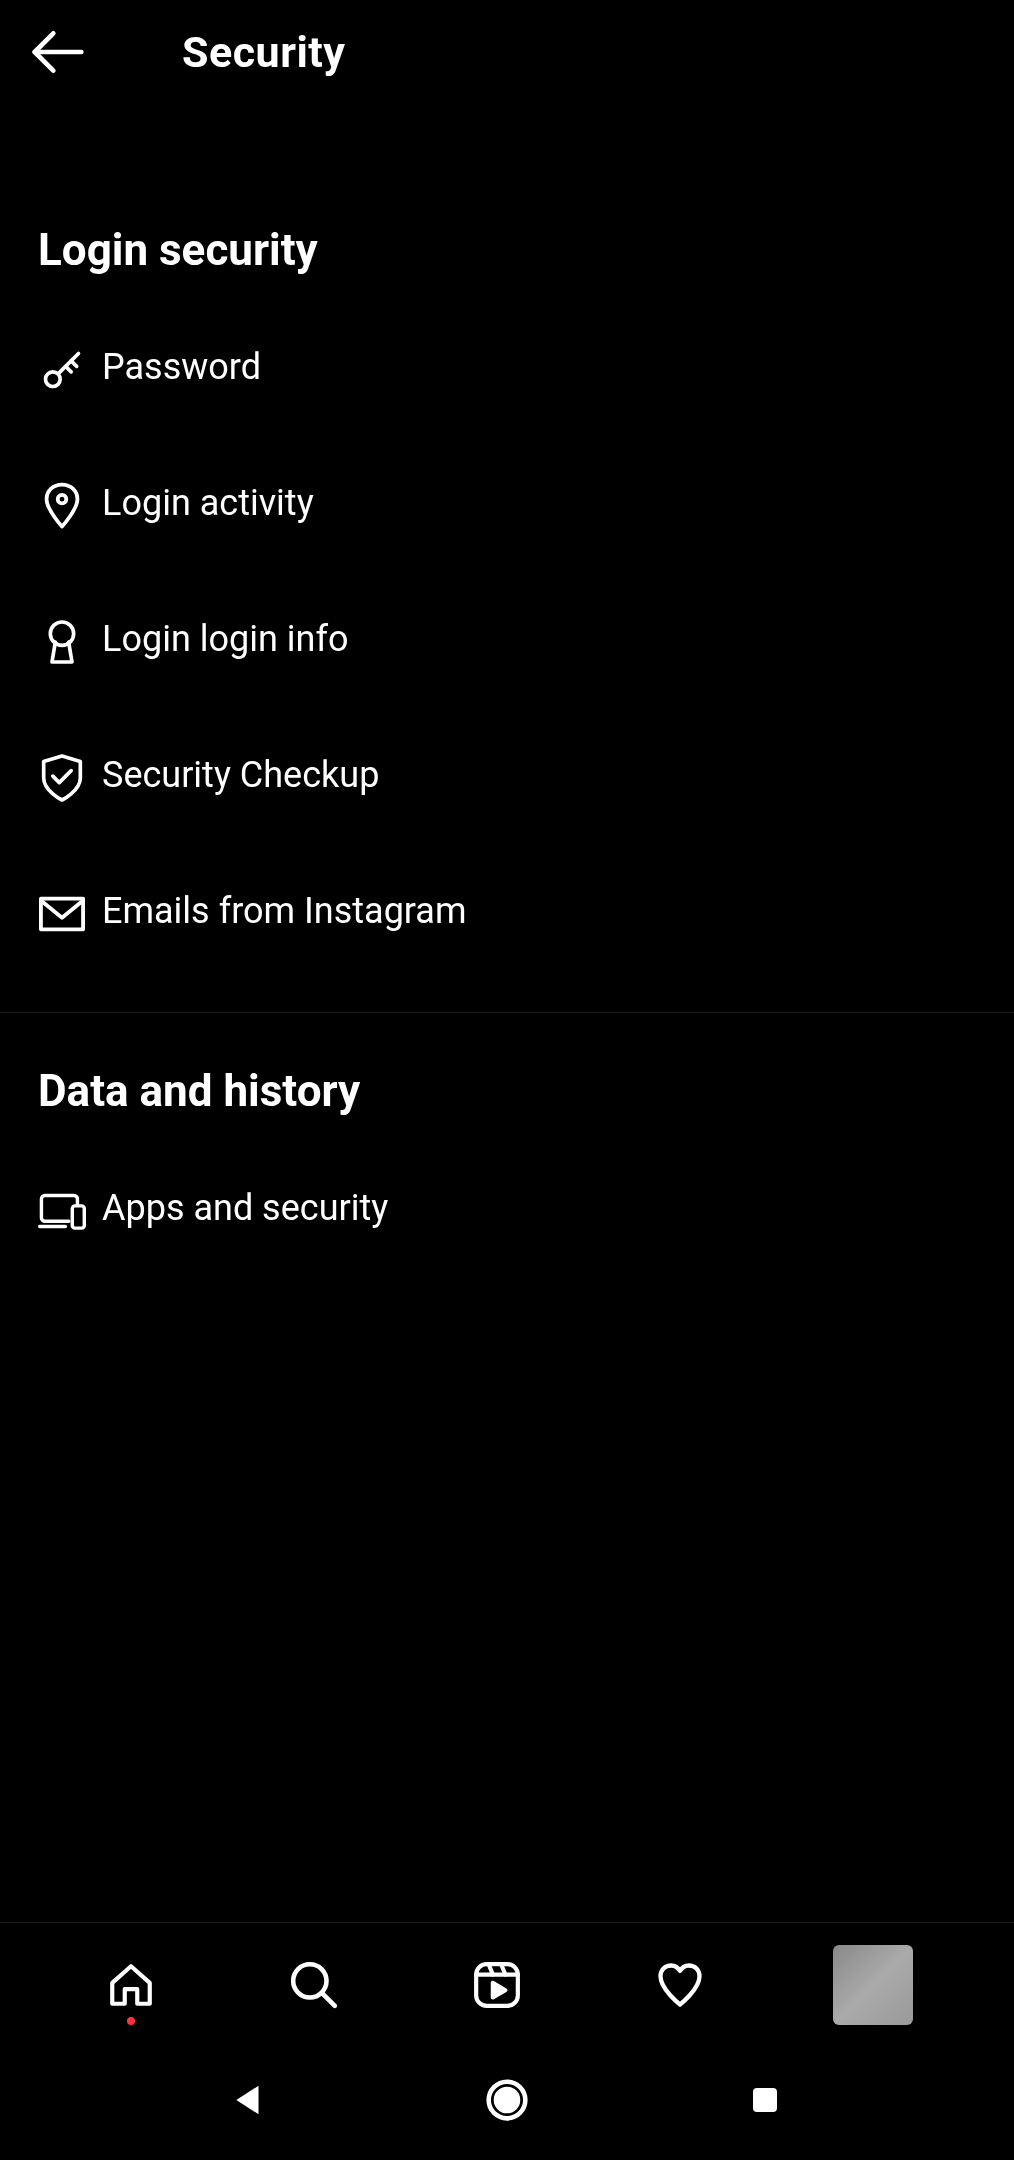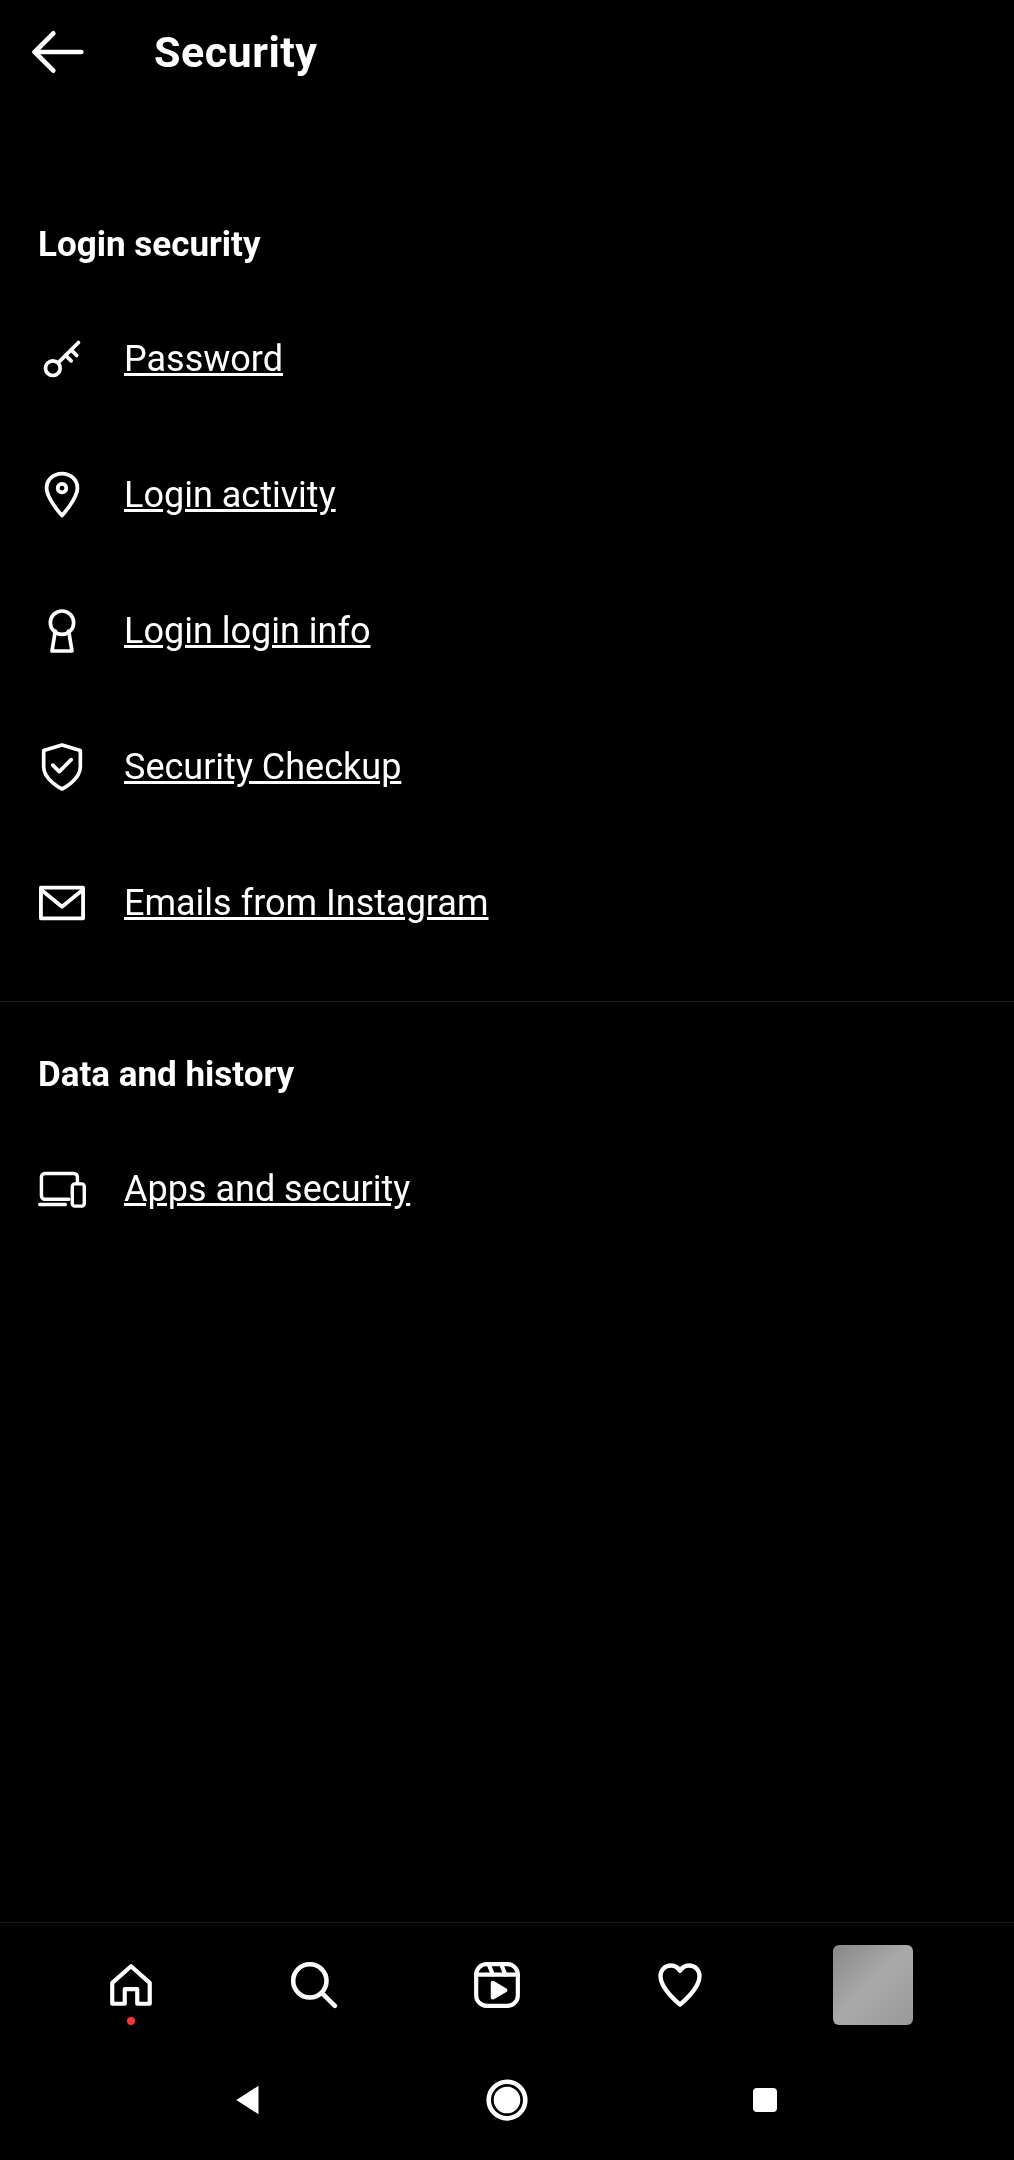--- a/index.html
+++ b/index.html
@@ -14,51 +14,50 @@
       color: #ffffff;
       font-family: -apple-system, BlinkMacSystemFont, "Segoe UI", Roboto, Helvetica, Arial, sans-serif;
       display: flex;
       flex-direction: column;
       overflow: hidden;
     }
     .header {
       display: flex;
       align-items: center;
       padding: 24px 30px 24px 30px;
-      gap: 68px;
+      gap: 96px;
     }
     .back-btn {
       width: 56px;
       height: 56px;
       display: flex;
       align-items: center;
       justify-content: center;
       cursor: pointer;
     }
     .page-title {
       font-size: 43px;
       font-weight: 700;
       letter-spacing: 0.5px;
     }
     .content {
       flex: 1;
       padding-top: 120px;
     }
     .section-title {
-      font-size: 35px;
+      font-size: 44px;
       font-weight: 700;
       padding: 0 38px 26px 38px;
     }
     .list-item {
       display: flex;
-      align-items: center;
+      align-items: flex-start;
       padding: 44px 38px 44px 38px;
-      gap: 38px;
-      cursor: pointer;
-      text-decoration: underline;
+      gap: 16px;
+      cursor: pointer;
     }
     .item-icon {
       width: 48px;
       height: 48px;
       display: flex;
       align-items: center;
       justify-content: center;
       flex-shrink: 0;
     }
     .item-label {

